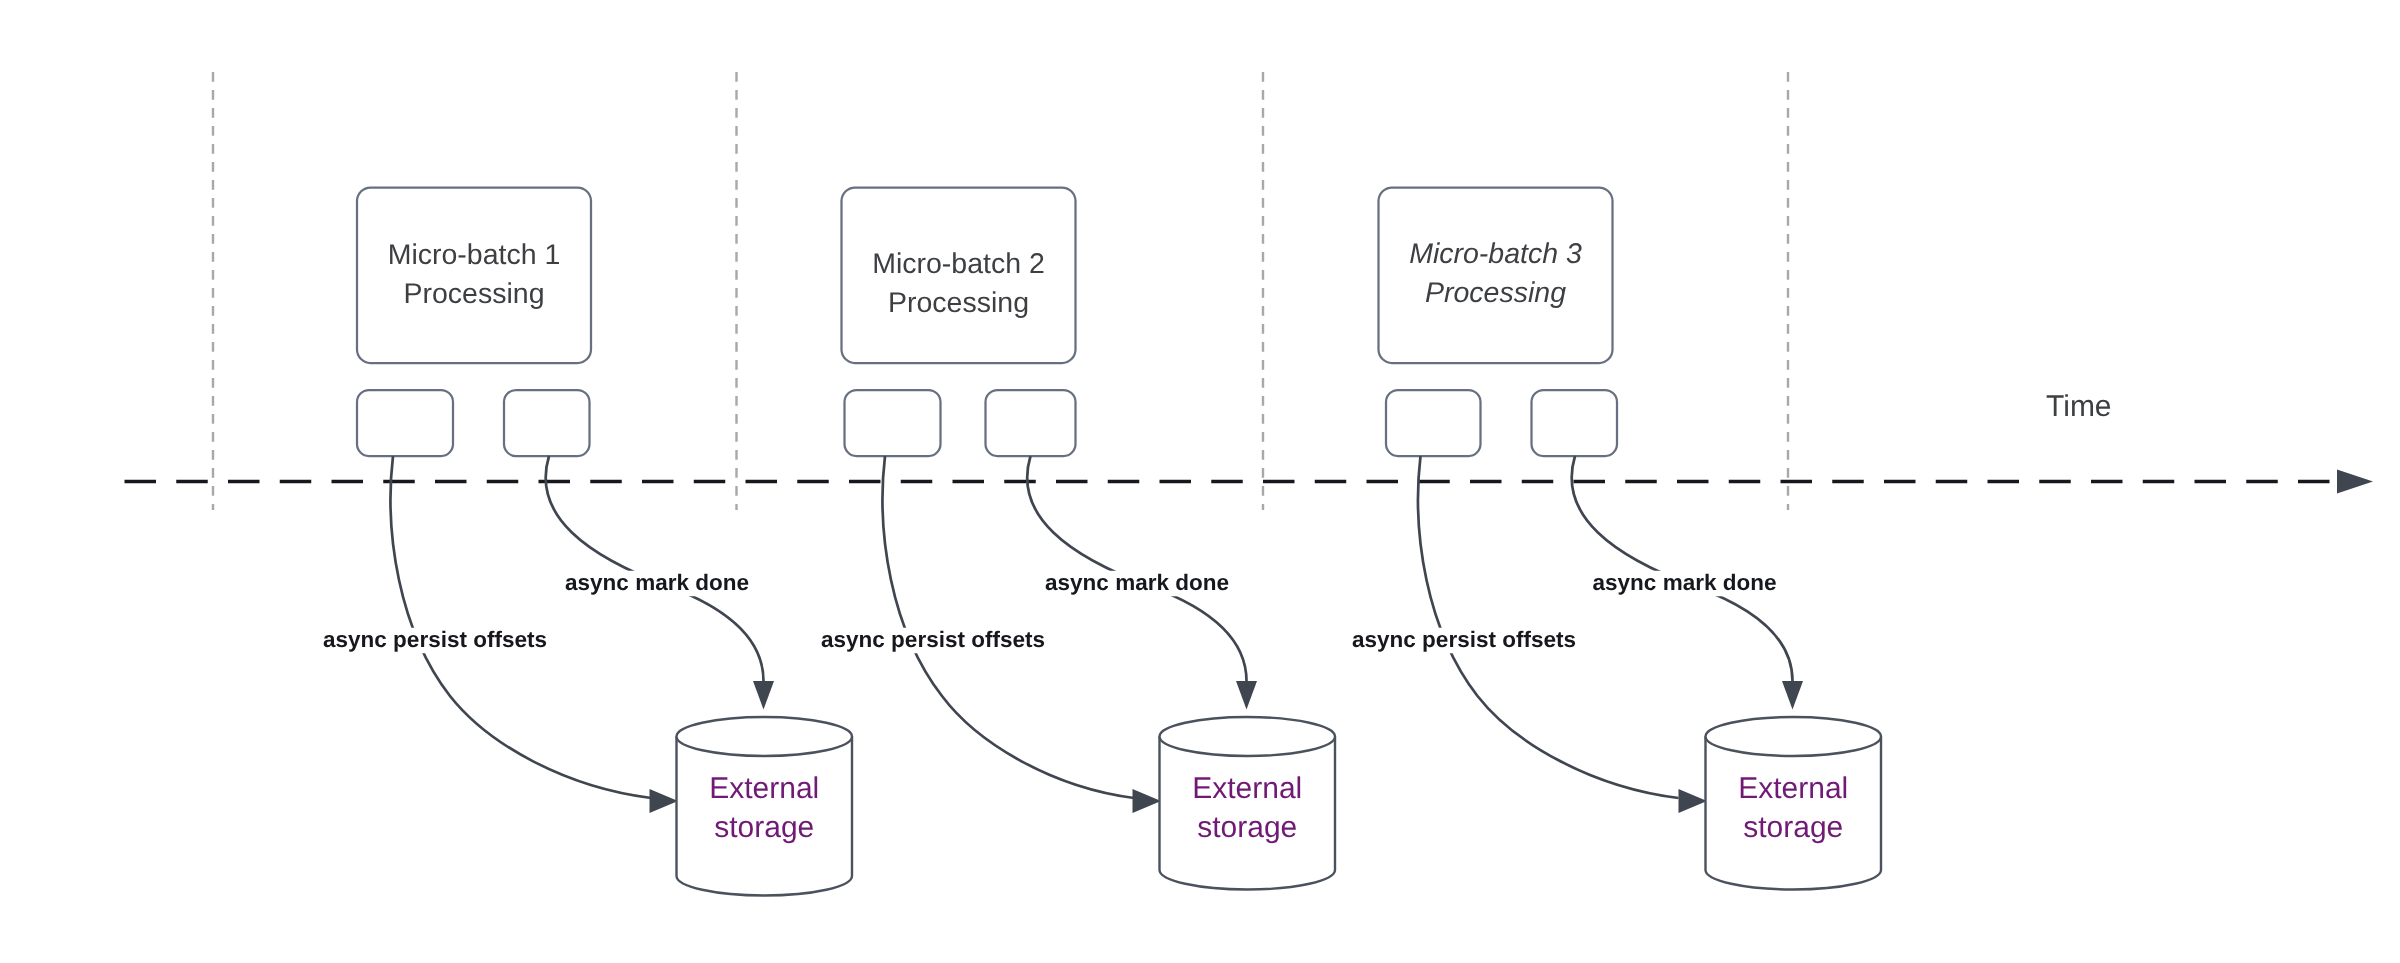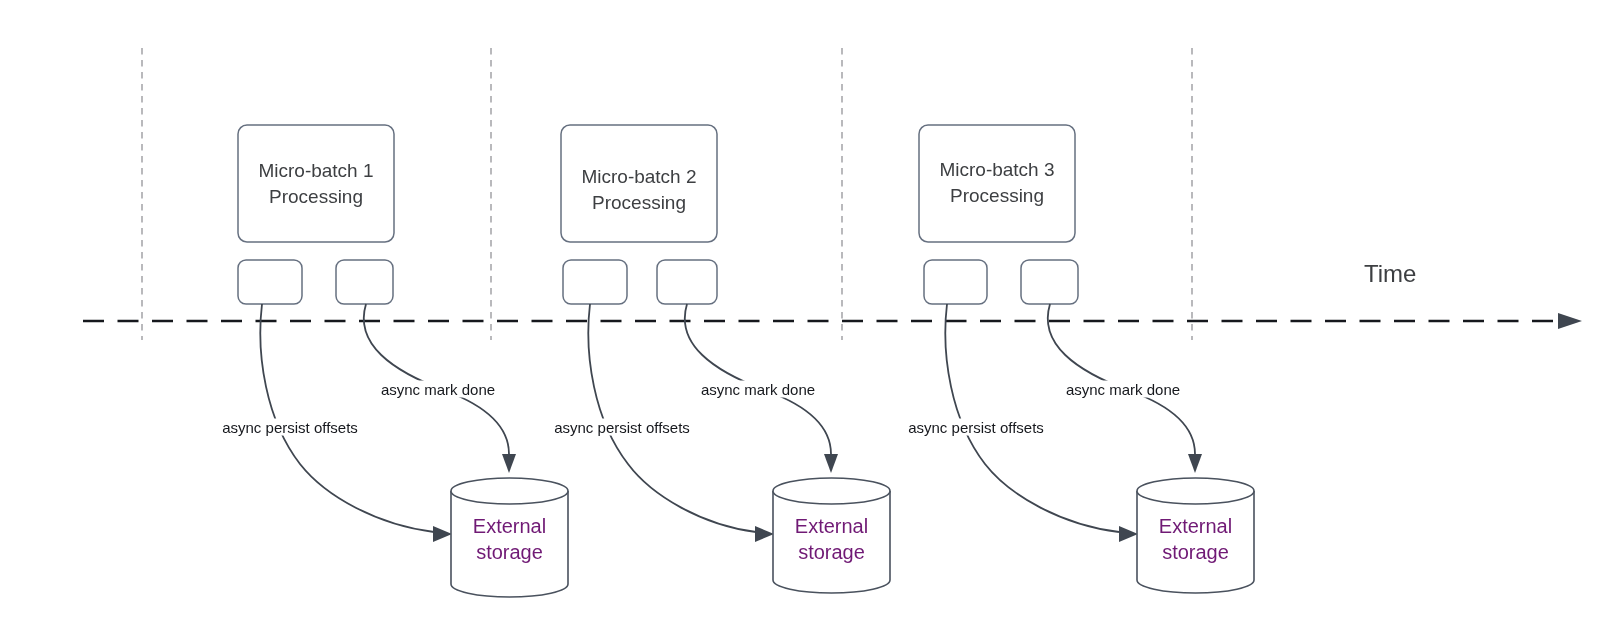--- a/index.html
+++ b/index.html
@@ -28,27 +28,27 @@
     text-align: right;
   }
   .cyl-title {
     position: absolute;
     font-size: 20px; line-height: 26px; color: #701a75;
     text-align: center;
   }
   .curve-label {
     position: absolute;
     transform: translate(-50%, -50%);
-    font-size: 15px; font-weight: normal; color: #16181d;
+    font-size: 15px; font-weight: bold; color: #16181d;
     background: #ffffff; padding: 0 3px;
     white-space: nowrap;
   }
   .time-label {
     position: absolute;
-    font-size: 24px; color: #3d3f42;
+    font-size: 20px; color: #3d3f42;
     white-space: nowrap;
   }
 </style>
 </head>
 <body>
 
 <div id="canvas">
 
   <svg id="strokes" width="1600" height="642" viewBox="0 0 1600 642">
 
@@ -121,21 +121,21 @@
     <span>Micro-batch 2</span>
     <span>Processing</span>
   </div>
   <div class="curve-label" style="left:622px; top:427px;">async persist offsets</div>
   <div class="curve-label" style="left:758px; top:389px;">async mark done</div>
   <div class="cyl-title" style="left:773px; top:513px; width:117px;">
     <span style="display:block">External</span>
     <span style="display:block">storage</span>
   </div>
 
-  <div class="box-title" style="left:919px; top:125px; width:156px; height:115px;">
+  <div class="box-title" style="left:919px; top:125px; width:156px; height:115px;font-style:italic;">
     <span>Micro-batch 3</span>
     <span>Processing</span>
   </div>
   <div class="curve-label" style="left:976px; top:427px;">async persist offsets</div>
   <div class="curve-label" style="left:1123px; top:389px;">async mark done</div>
   <div class="cyl-title" style="left:1137px; top:513px; width:117px;">
     <span style="display:block">External</span>
     <span style="display:block">storage</span>
   </div>
 

